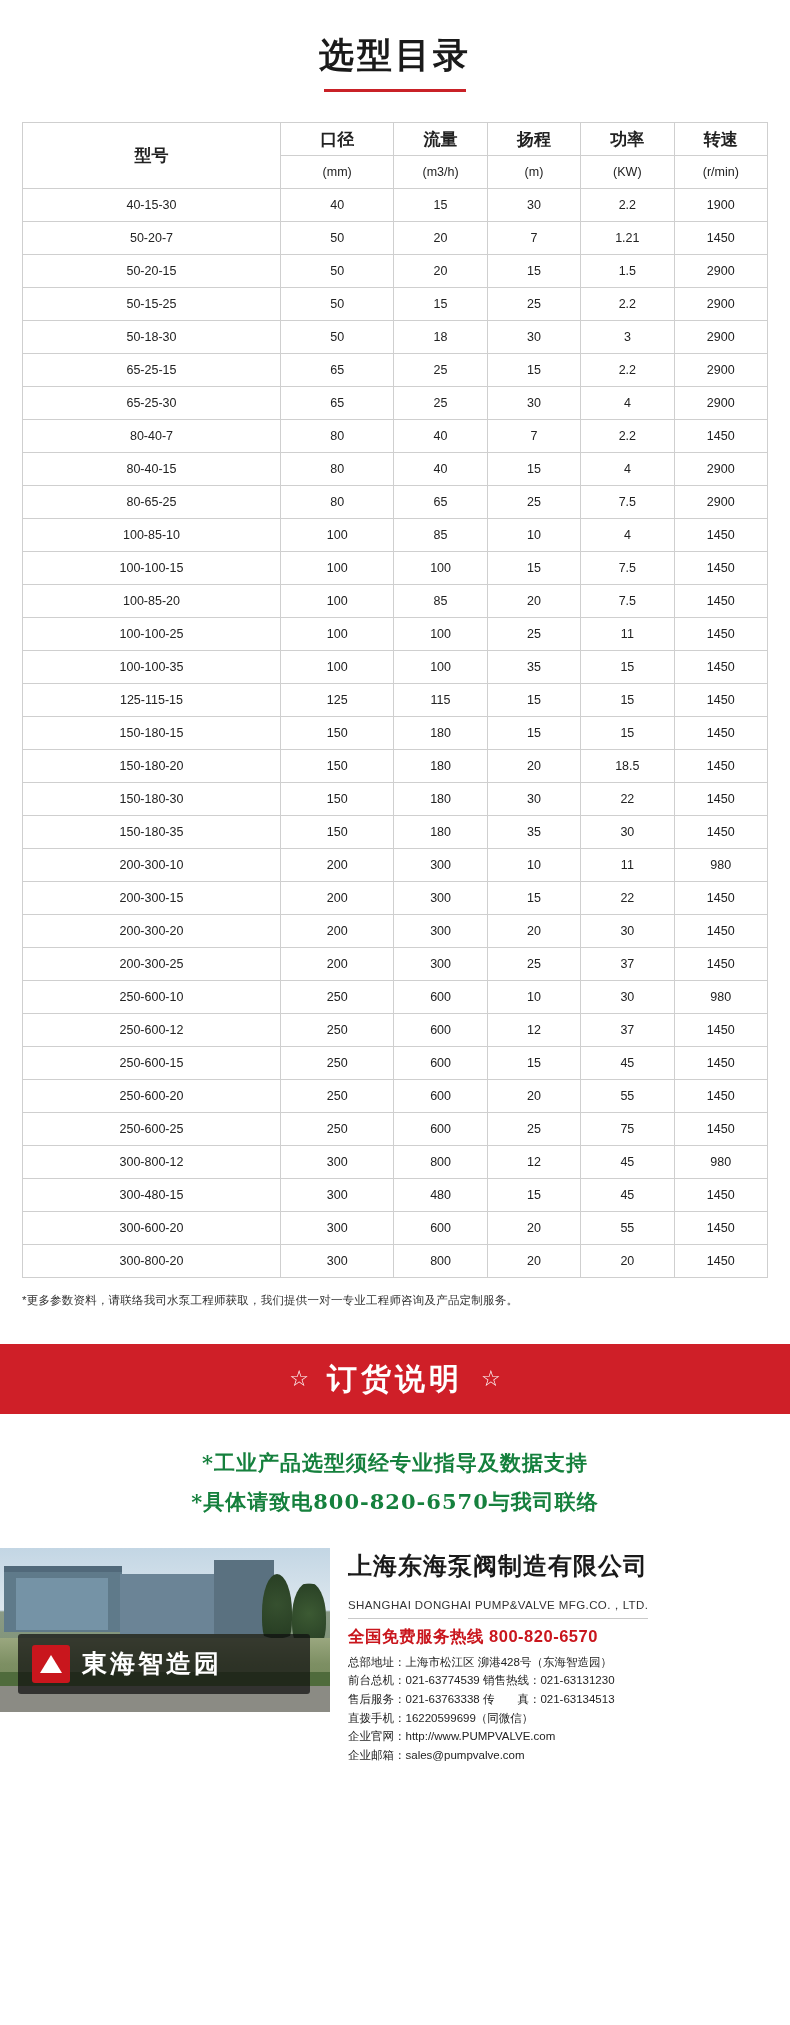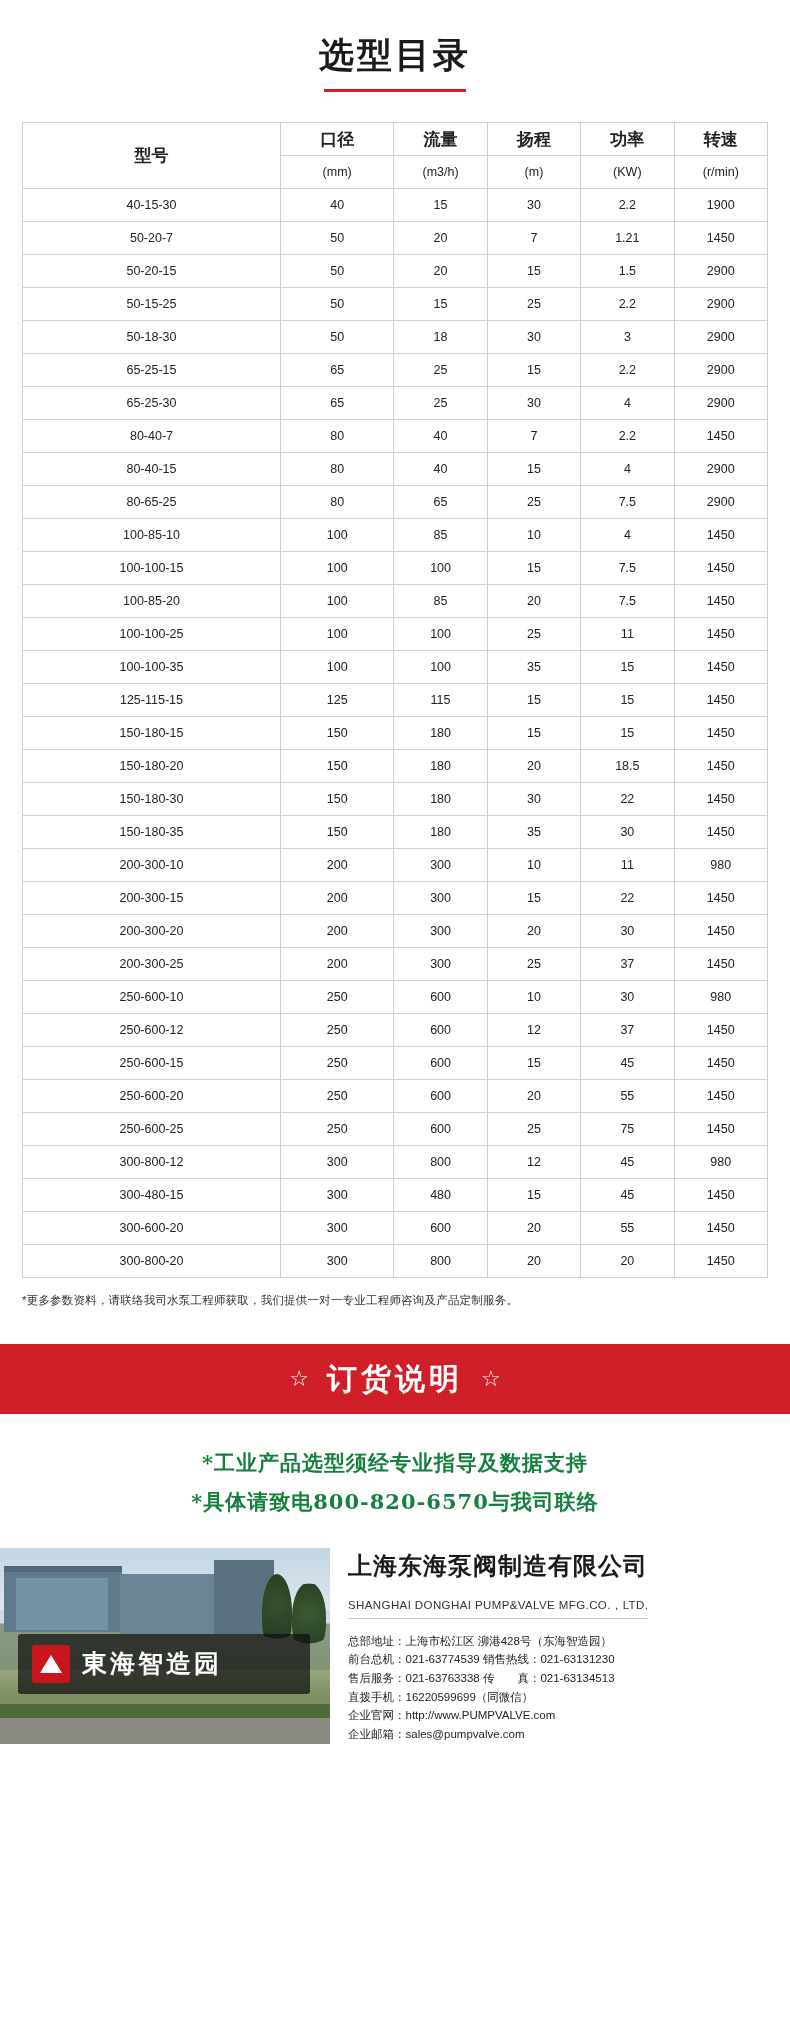--- a/index.html
+++ b/index.html
@@ -116,21 +116,21 @@
 
   
   .footer {
     margin-top: 26px;
     display: flex;
     align-items: flex-start;
     padding: 0 0 14px 0;
   }
   .photo {
     width: 330px;
-    height: 196px;
+    height: 164px;
     flex: 0 0 330px;
     position: relative;
     overflow: hidden;
     background: linear-gradient(#b9cfe0 0%, #cfdde8 38%, #8a9a86 39%, #6f8a5f 100%);
   }
   .photo .sky {
     position: absolute; left:0; top:0; width:100%; height: 62px;
     background: linear-gradient(#c3d6e4, #dde7ee);
   }
   .photo .bld-left {
@@ -223,21 +223,21 @@
     padding-bottom: 5px;
   }
   .hotline {
     margin-top: 7px;
     color: #c9161d;
     font-size: 16.5px;
     font-weight: bold;
     letter-spacing: 0.5px;
   }
   .contact-list {
-    margin-top: 13px;
+    margin-top: 5px;
   }
   .contact-row {
     font-size: 11.5px;
     color: #222;
     line-height: 1.62;
     white-space: nowrap;
   }
 </style>
 </head>
 <body>
@@ -574,20 +574,21 @@
       <div class="road"></div>
       <div class="sign">
         <div class="sign-logo"></div>
         <div class="sign-text">東海智造园</div>
       </div>
     </div>
 
     <div class="company">
       <div class="company-cn">上海东海泵阀制造有限公司</div>
       <div class="company-en">SHANGHAI DONGHAI PUMP&amp;VALVE MFG.CO.，LTD.</div>
+      <div class="hotline">全国免费服务热线  800-820-6570</div>
       <div class="contact-list" id="contact-list">
           <div class="contact-row">总部地址：上海市松江区  泖港428号（东海智造园）</div>
           <div class="contact-row">前台总机：021-63774539    销售热线：021-63131230</div>
           <div class="contact-row">售后服务：021-63763338    传　　真：021-63134513</div>
           <div class="contact-row">直拨手机：16220599699（同微信）</div>
           <div class="contact-row">企业官网：http://www.PUMPVALVE.com</div>
           <div class="contact-row">企业邮箱：sales@pumpvalve.com</div>
         </div>
     </div>
   </div>

